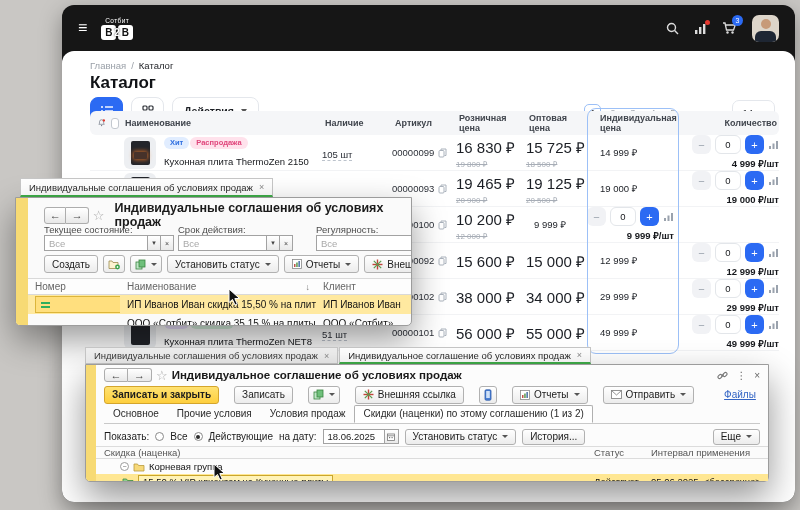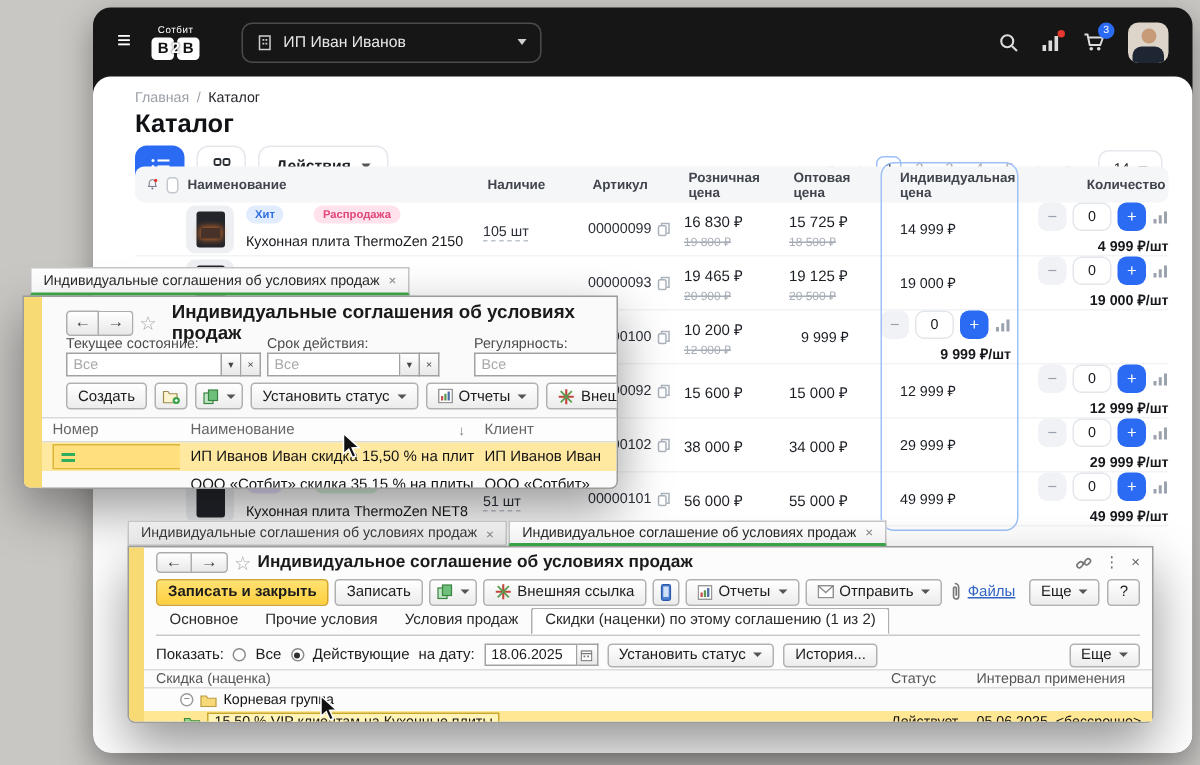--- a/index.html
+++ b/index.html
@@ -44,30 +44,30 @@
   .crow{display:grid;grid-template-columns:32px 200px 70px 64px 70px 66px 82px 105px;align-items:center}
   .chead{height:24px;background:#f5f6f8;border-radius:6px;font-size:9px;font-weight:700;color:#40454d}
   .chead>div{padding:0 3px}
   .chead .first{display:flex;align-items:center;gap:6px;padding-left:8px}
   .cbox{width:11px;height:11px;border:1px solid #c3c8cf;border-radius:3px;background:#fff}
   .crow.item{height:36px;border-bottom:1px solid #f2f3f5}
   .namecell{display:flex;align-items:center;gap:8px;padding-left:2px}
   .pimg{width:32px;height:32px;border-radius:6px;background:#edeff2;display:flex;align-items:center;justify-content:center;flex:0 0 32px}
   .pimg .dev{width:19px;height:24px;background:#23252b;border-radius:2px;position:relative}
   .pimg .dev.glow::after{content:"";position:absolute;left:3px;right:3px;top:11px;height:7px;background:#47322a;border-radius:1px;box-shadow:0 0 4px 1px rgba(235,120,40,.8)}
-  .badges{display:flex;gap:20px;margin-bottom:2px}
+  .badges{display:flex;gap:1px;margin-bottom:2px}
   .badge{border-radius:999px;padding:1.5px 6px;font-size:7.5px;font-weight:600;line-height:1.2}
   .badge.hit-blue{background:#e1edff;color:#2f6fe0}
   .badge.sale-pink{background:#ffe2ec;color:#e0457b}
   .badge.hit-purple{background:#ece2ff;color:#7a4fd0}
   .badge.new-green{background:#d8f3df;color:#2f9e55}
   .pname{font-size:9.5px;font-weight:400;color:#16181c;line-height:1.15}
   .stock{font-size:9.5px;color:#2c3038;width:max-content;border-bottom:1px dashed #bcc3cc;cursor:pointer}
   .sku{font-size:9.5px;color:#2c3038;display:flex;gap:4px;align-items:center}
-  .price .main{font-size:10px;color:#1b1e24}
+  .price .main{font-size:15px;color:#1b1e24}
   .price .old{font-size:8px;color:#a7adb6;text-decoration:line-through;margin-top:1px}
   .ind{font-size:9.5px;color:#1b1e24;padding-left:8px}
   .qtycell{display:flex;flex-direction:column;align-items:flex-end;gap:3px}
   .stepper{display:flex;align-items:center;gap:4px}
   .stp-minus{width:19px;height:19px;border-radius:6px;background:#f1f2f5;color:#9aa2ad;font-size:11px;display:flex;align-items:center;justify-content:center;cursor:pointer}
   .stp-val{width:26px;height:19px;border:1px solid #e3e6ea;border-radius:6px;display:flex;align-items:center;justify-content:center;font-size:9.5px;color:#16181c}
   .stp-plus{width:19px;height:19px;border-radius:6px;background:#2b6af3;color:#fff;font-size:11px;display:flex;align-items:center;justify-content:center;cursor:pointer}
   .unit{font-size:9.5px;font-weight:700;color:#16181c}
   .ind-outline{position:absolute;left:525px;top:57px;width:92px;height:246px;border:1.5px solid #9cc0f7;border-radius:9px;pointer-events:none}
 
@@ -108,21 +108,21 @@
   .sortdn{color:#777;font-size:9px;margin-left:auto;margin-right:6px}
 
   
   .item-window{position:absolute;left:85px;top:347px;width:684px;height:135px;z-index:30}
   .iw-tabs{position:absolute;left:0;top:0;height:17px;display:flex;gap:1px}
   .iw-body{position:absolute;left:0;top:17px;right:0;bottom:0;background:#fcfcfc;border:1px solid #9c9c9c;border-radius:0 0 5px 5px;box-shadow:0 16px 36px rgba(0,0,0,.42)}
   .iw-ystrip{position:absolute;left:0;top:0;bottom:0;width:10px;background:#f7da74;border-radius:0 0 0 4px}
   .iw-inner{position:absolute;left:10px;top:0;right:0;bottom:0;overflow:hidden;font-size:10px}
   .iw-toolbar{position:absolute;left:8px;top:2px;right:8px;height:16px;display:flex;align-items:center}
   .iw-winicons{margin-left:auto;display:flex;align-items:center;gap:8px;color:#666}
-  .iw-cmds{position:absolute;left:8px;top:20px;right:8px;height:19px;display:flex;align-items:center;gap:4px}
+  .iw-cmds{position:absolute;left:8px;top:20px;right:8px;height:19px;display:flex;align-items:center;gap:15px}
   .btn-save{background:linear-gradient(#ffe272,#fecf3e);border:1px solid #d4a52c;font-weight:700}
   .link1c{color:#3163c4;text-decoration:underline;font-size:10px;cursor:pointer}
   .iw-cmds-right{margin-left:auto;display:flex;gap:5px}
   .iw-sectabs{position:absolute;left:8px;top:42px;right:8px;height:17px;display:flex;align-items:flex-end;border-bottom:1px solid #c9c9c9}
   .sectab{padding:2px 8px 3px;font-size:10px;color:#2a2a2a;cursor:pointer;border:1px solid transparent}
   .sectab.active{background:#fff;border:1px solid #b0b0b0;border-bottom:1px solid #fff;border-radius:2px 2px 0 0}
   .iw-filter{position:absolute;left:8px;top:63px;right:8px;height:17px;display:flex;align-items:center;gap:6px;color:#1c1c1c}
   .radio{width:9px;height:9px;border:1px solid #8a8a8a;border-radius:50%;background:#fff;display:inline-block;cursor:pointer}
   .radio.sel{position:relative}
   .radio.sel::after{content:"";position:absolute;left:1.5px;top:1.5px;width:4px;height:4px;background:#2e2e2e;border-radius:50%}
@@ -148,31 +148,20 @@
   <div class="main-window">
     <div class="topbar">
       <span class="burger">≡</span>
       <div class="brand">
         <span class="brand-top">Сотбит</span>
         <span class="brand-row">
           <span class="brand-tile">В</span>
           <span class="brand-mid">2</span>
           <span class="brand-tile">В</span>
         </span>
-      </div>
-      <div class="org-select">
-        <svg width="11" height="11" viewBox="0 0 11 11">
-            <rect x="2" y="1" width="7" height="9" fill="none" stroke="#cfcfcf" stroke-width="1"></rect>
-            <rect x="4" y="3" width="1.2" height="1.2" fill="#cfcfcf"></rect>
-            <rect x="6" y="3" width="1.2" height="1.2" fill="#cfcfcf"></rect>
-            <rect x="4" y="5.5" width="1.2" height="1.2" fill="#cfcfcf"></rect>
-            <rect x="6" y="5.5" width="1.2" height="1.2" fill="#cfcfcf"></rect>
-          </svg>
-        <span>ИП Иван Иванов</span>
-        <span class="caret-w"></span>
       </div>
       <div class="top-right">
         <span class="tr-icon">
           <svg width="13" height="13" viewBox="0 0 13 13">
               <circle cx="5.5" cy="5.5" r="4" fill="none" stroke="#dcdcdc" stroke-width="1.4"></circle>
               <line x1="8.6" y1="8.6" x2="12" y2="12" stroke="#dcdcdc" stroke-width="1.4"></line>
             </svg>
         </span>
         <span class="tr-icon">
           <svg width="13" height="13" viewBox="0 0 13 13">

